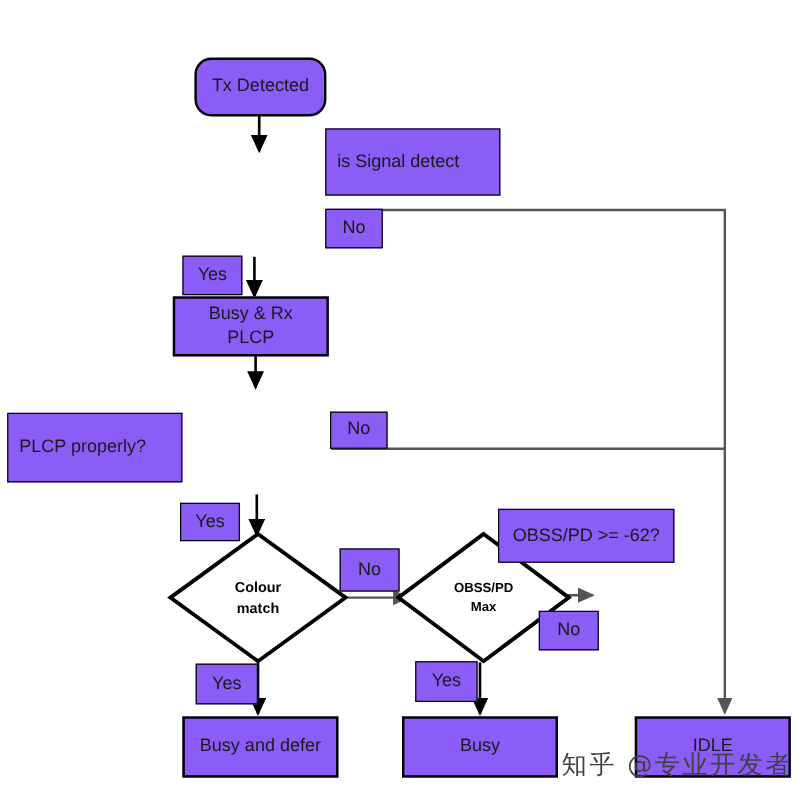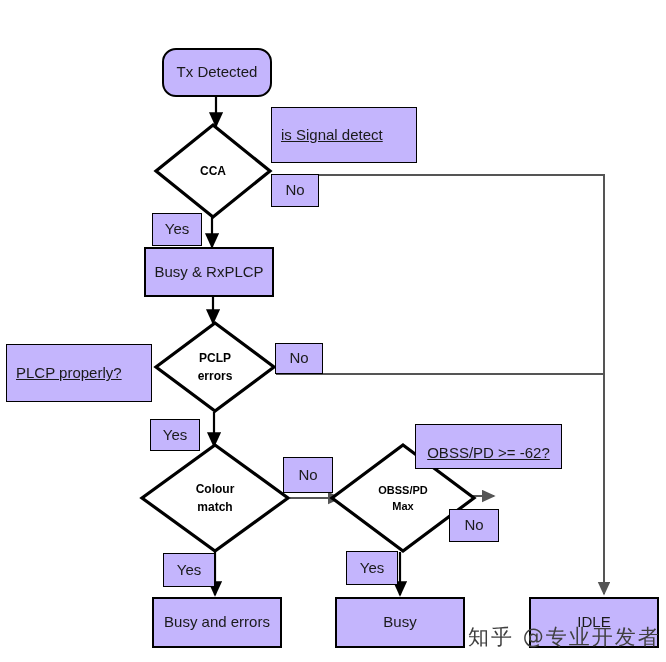--- a/index.html
+++ b/index.html
@@ -14,21 +14,21 @@
   #canvas {
     position: relative;
     width: 666px;
     height: 662px;
     background: #ffffff;
     overflow: hidden;
   }
   .node {
     position: absolute;
     box-sizing: border-box;
-    background: #c4b5fd;
+    background: #8b5cf6;
     display: flex;
     align-items: center;
     justify-content: center;
     text-align: center;
     line-height: 1.35;
     color: #1a1a1a;
   }
   
   .terminator {
     border: 2.5px solid #000;
@@ -43,23 +43,22 @@
   
   .label-box {
     border: 1.4px solid #000;
     font-size: 15px;
   }
   .annot {
     border: 1.4px solid #000;
     font-size: 15px;
     text-align: left;
     justify-content: flex-start;
-    padding: 4px 9px;
+    padding: 20px 9px;
     line-height: 1.45;
-    text-decoration: underline;
   }
   
   .diamond {
     position: absolute;
   }
   .diamond .shape {
     position: absolute;
     inset: 0;
   }
   .diamond .shape svg {
@@ -133,59 +132,38 @@
 
     <line x1="400" y1="552" x2="400" y2="595" stroke="#000000" stroke-width="2.2" marker-end="url(#arrowBlack)"></line>
 
     <line x1="452" y1="496" x2="494" y2="496" stroke="#555555" stroke-width="2" marker-end="url(#arrowGrey)"></line>
   </svg>
 
   <div class="node terminator" style="left:162px; top:48px; width:110px; height:49px;">
     <span>Tx Detected</span>
   </div>
 
-  <div class="diamond" style="left:154px; top:123px; width:118px; height:96px;">
-    <div class="shape">
-      <svg viewBox="0 0 118 96" preserveAspectRatio="none">
-        <polygon points="59,2 116,48 59,94 2,48" fill="#ffffff" stroke="#000000" stroke-width="3.2"></polygon>
-      </svg>
-    </div>
-    <div class="dlabel plain">
-      <span>CCA</span>
-    </div>
-  </div>
 
   <div class="node annot" style="left:271px; top:107px; width:146px; height:56px; flex-direction:column; align-items:flex-start; justify-content:center;">
     <span>is Signal detect</span>
   </div>
 
   <div class="node label-box" style="left:271px; top:174px; width:48px; height:33px;">
     <span>No</span>
   </div>
 
   <div class="node label-box" style="left:152px; top:213px; width:50px; height:33px;">
     <span>Yes</span>
   </div>
 
-  <div class="node process" style="left:144px; top:247px; width:130px; height:50px; flex-direction:row;">
+  <div class="node process" style="left:144px; top:247px; width:130px; height:50px; flex-direction:column;">
     <span>Busy &amp; Rx</span>
     <span>PLCP</span>
   </div>
 
-  <div class="diamond" style="left:154px; top:321px; width:122px; height:92px;">
-    <div class="shape">
-      <svg viewBox="0 0 122 92" preserveAspectRatio="none">
-        <polygon points="61,2 120,46 61,90 2,46" fill="#ffffff" stroke="#000000" stroke-width="3.2"></polygon>
-      </svg>
-    </div>
-    <div class="dlabel">
-      <span>PCLP</span>
-      <span>errors</span>
-    </div>
-  </div>
 
   <div class="node annot" style="left:6px; top:344px; width:146px; height:58px; flex-direction:column; align-items:flex-start; justify-content:center;">
     <span>PLCP properly?</span>
   </div>
 
   <div class="node label-box" style="left:275px; top:343px; width:48px; height:31px;">
     <span>No</span>
   </div>
 
   <div class="node label-box" style="left:150px; top:419px; width:50px; height:32px;">
@@ -217,35 +195,35 @@
       <svg viewBox="0 0 146 110" preserveAspectRatio="none">
         <polygon points="73,2 144,55 73,108 2,55" fill="#ffffff" stroke="#000000" stroke-width="3.2"></polygon>
       </svg>
     </div>
     <div class="dlabel" style="font-size:11px;">
       <span>OBSS/PD</span>
       <span>Max</span>
     </div>
   </div>
 
-  <div class="node annot" style="left:415px; top:424px; width:147px; height:45px; align-items:flex-end; justify-content:center; text-align:center;">
+  <div class="node annot" style="left:415px; top:424px; width:147px; height:45px; align-items:center; justify-content:center; text-align:center;">
     <span>OBSS/PD &gt;= -62?</span>
   </div>
 
   <div class="node label-box" style="left:449px; top:509px; width:50px; height:33px;">
     <span>No</span>
   </div>
 
   <div class="node label-box" style="left:346px; top:551px; width:52px; height:34px;">
     <span>Yes</span>
   </div>
 
 
   <div class="node process" style="left:152px; top:597px; width:130px; height:51px;">
-    <span>Busy and errors</span>
+    <span>Busy and defer</span>
   </div>
 
   <div class="node process" style="left:335px; top:597px; width:130px; height:51px;">
     <span>Busy</span>
   </div>
 
   <div class="node process" style="left:529px; top:597px; width:130px; height:51px;">
     <span>IDLE</span>
   </div>
 

